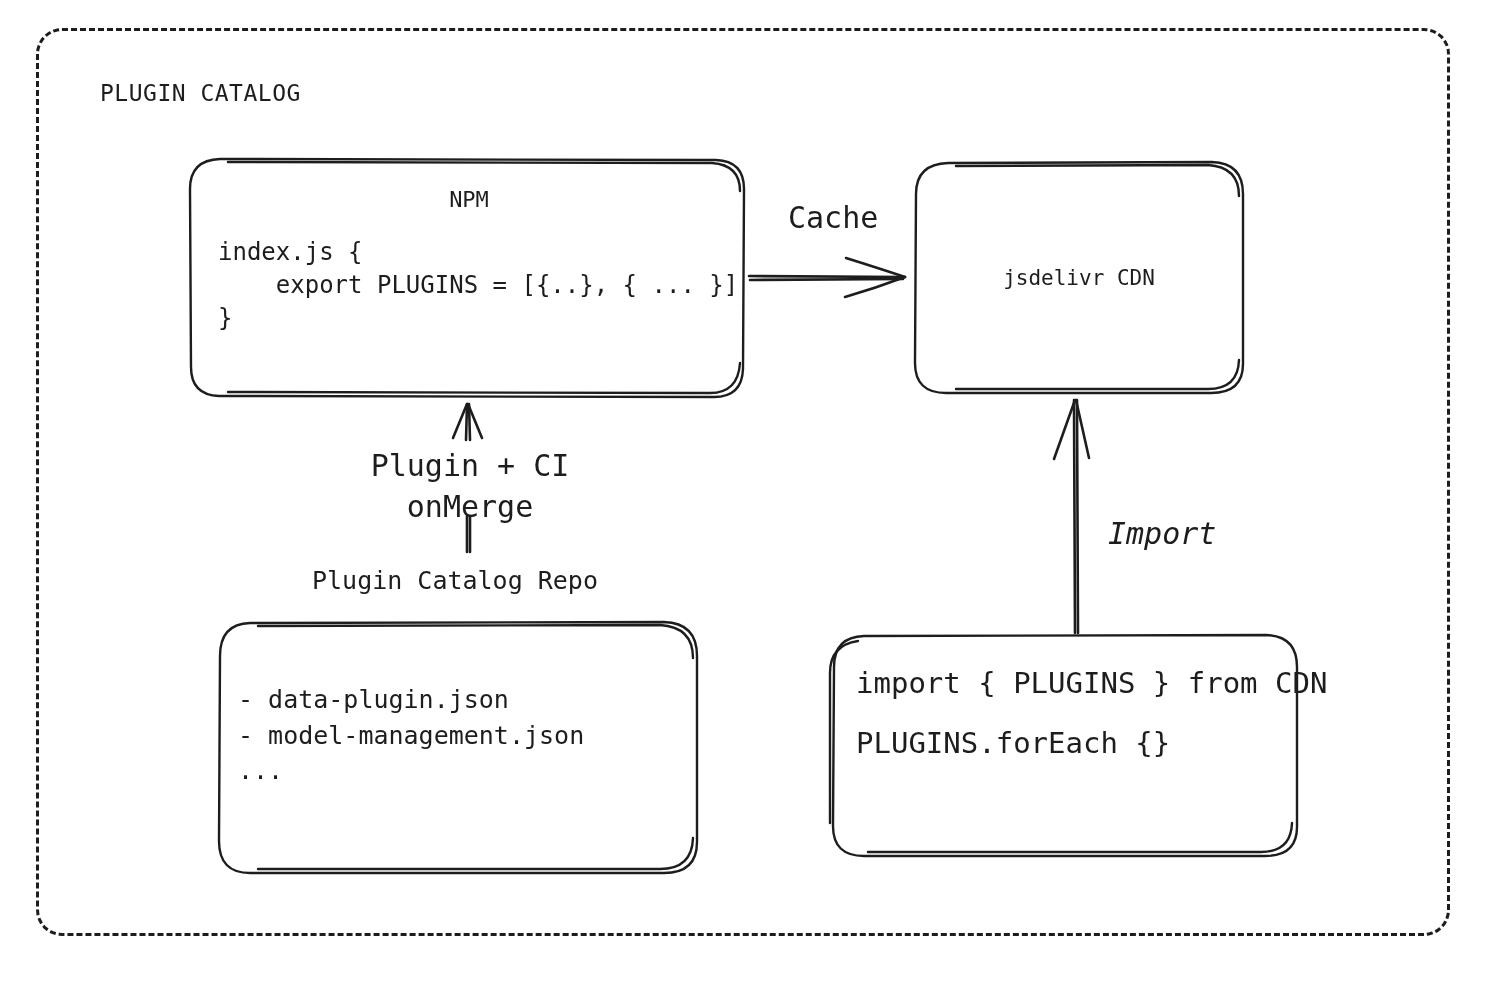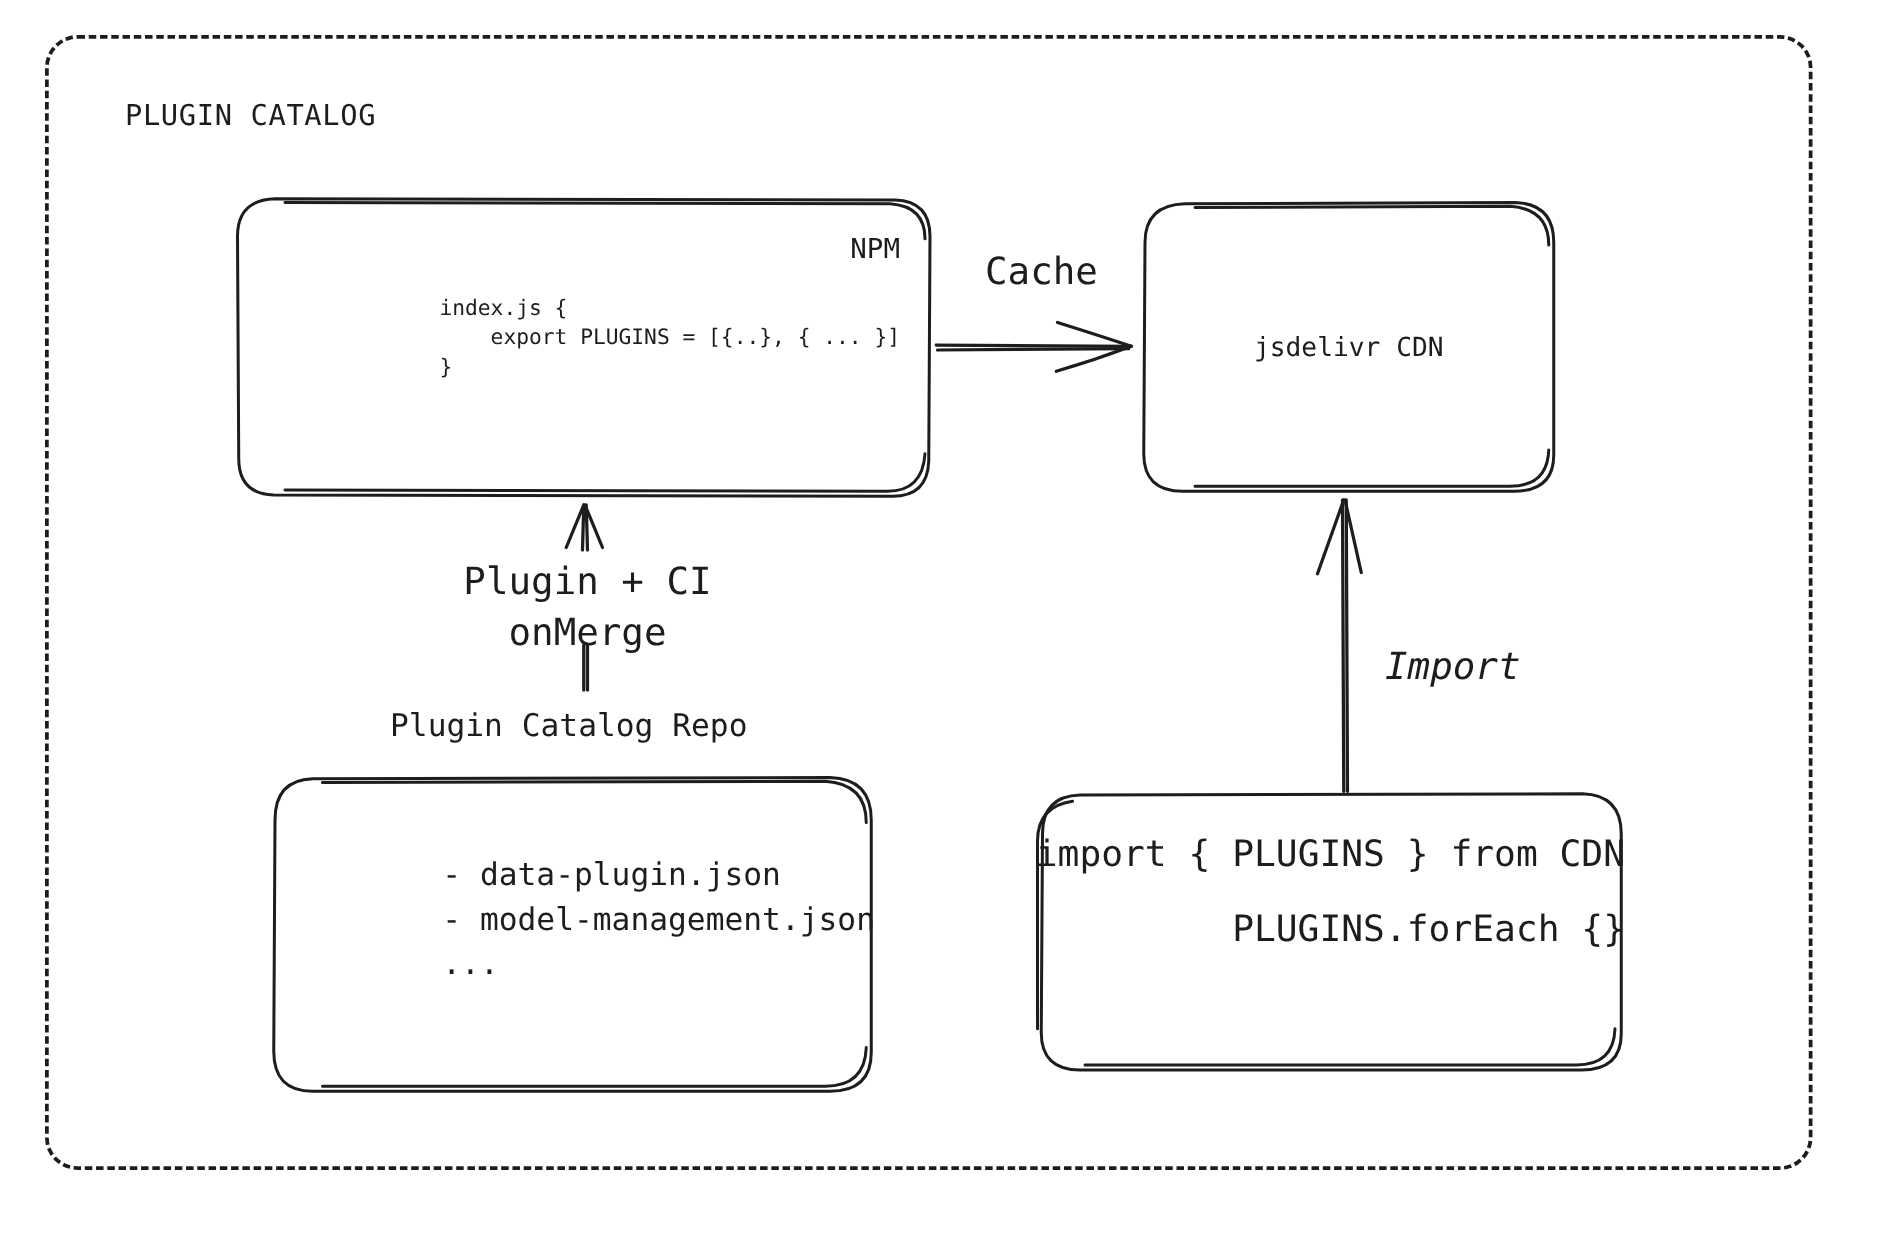--- a/index.html
+++ b/index.html
@@ -59,41 +59,40 @@
     overflow: visible;
   }
   .node-content {
     position: absolute;
     left: 0; top: 0;
     width: 100%;
     height: 100%;
     display: flex;
     flex-direction: column;
     box-sizing: border-box;
-    align-items: flex-end;
   }
 
   
   #npm-node {
     left: 188px;
     top: 157px;
     width: 558px;
     height: 242px;
   }
   #npm-node .node-content {
     padding: 30px 26px 0 30px;
   }
   .node-title-center {
     text-align: center;
     font-size: 22px;
     margin-bottom: 24px;
     white-space: pre;
   }
   .code-block {
-    font-size: 17px;
+    font-size: 24px;
     line-height: 1.38;
     white-space: pre;
   }
 
   
   #cdn-node {
     left: 912px;
     top: 160px;
     width: 334px;
     height: 236px;

